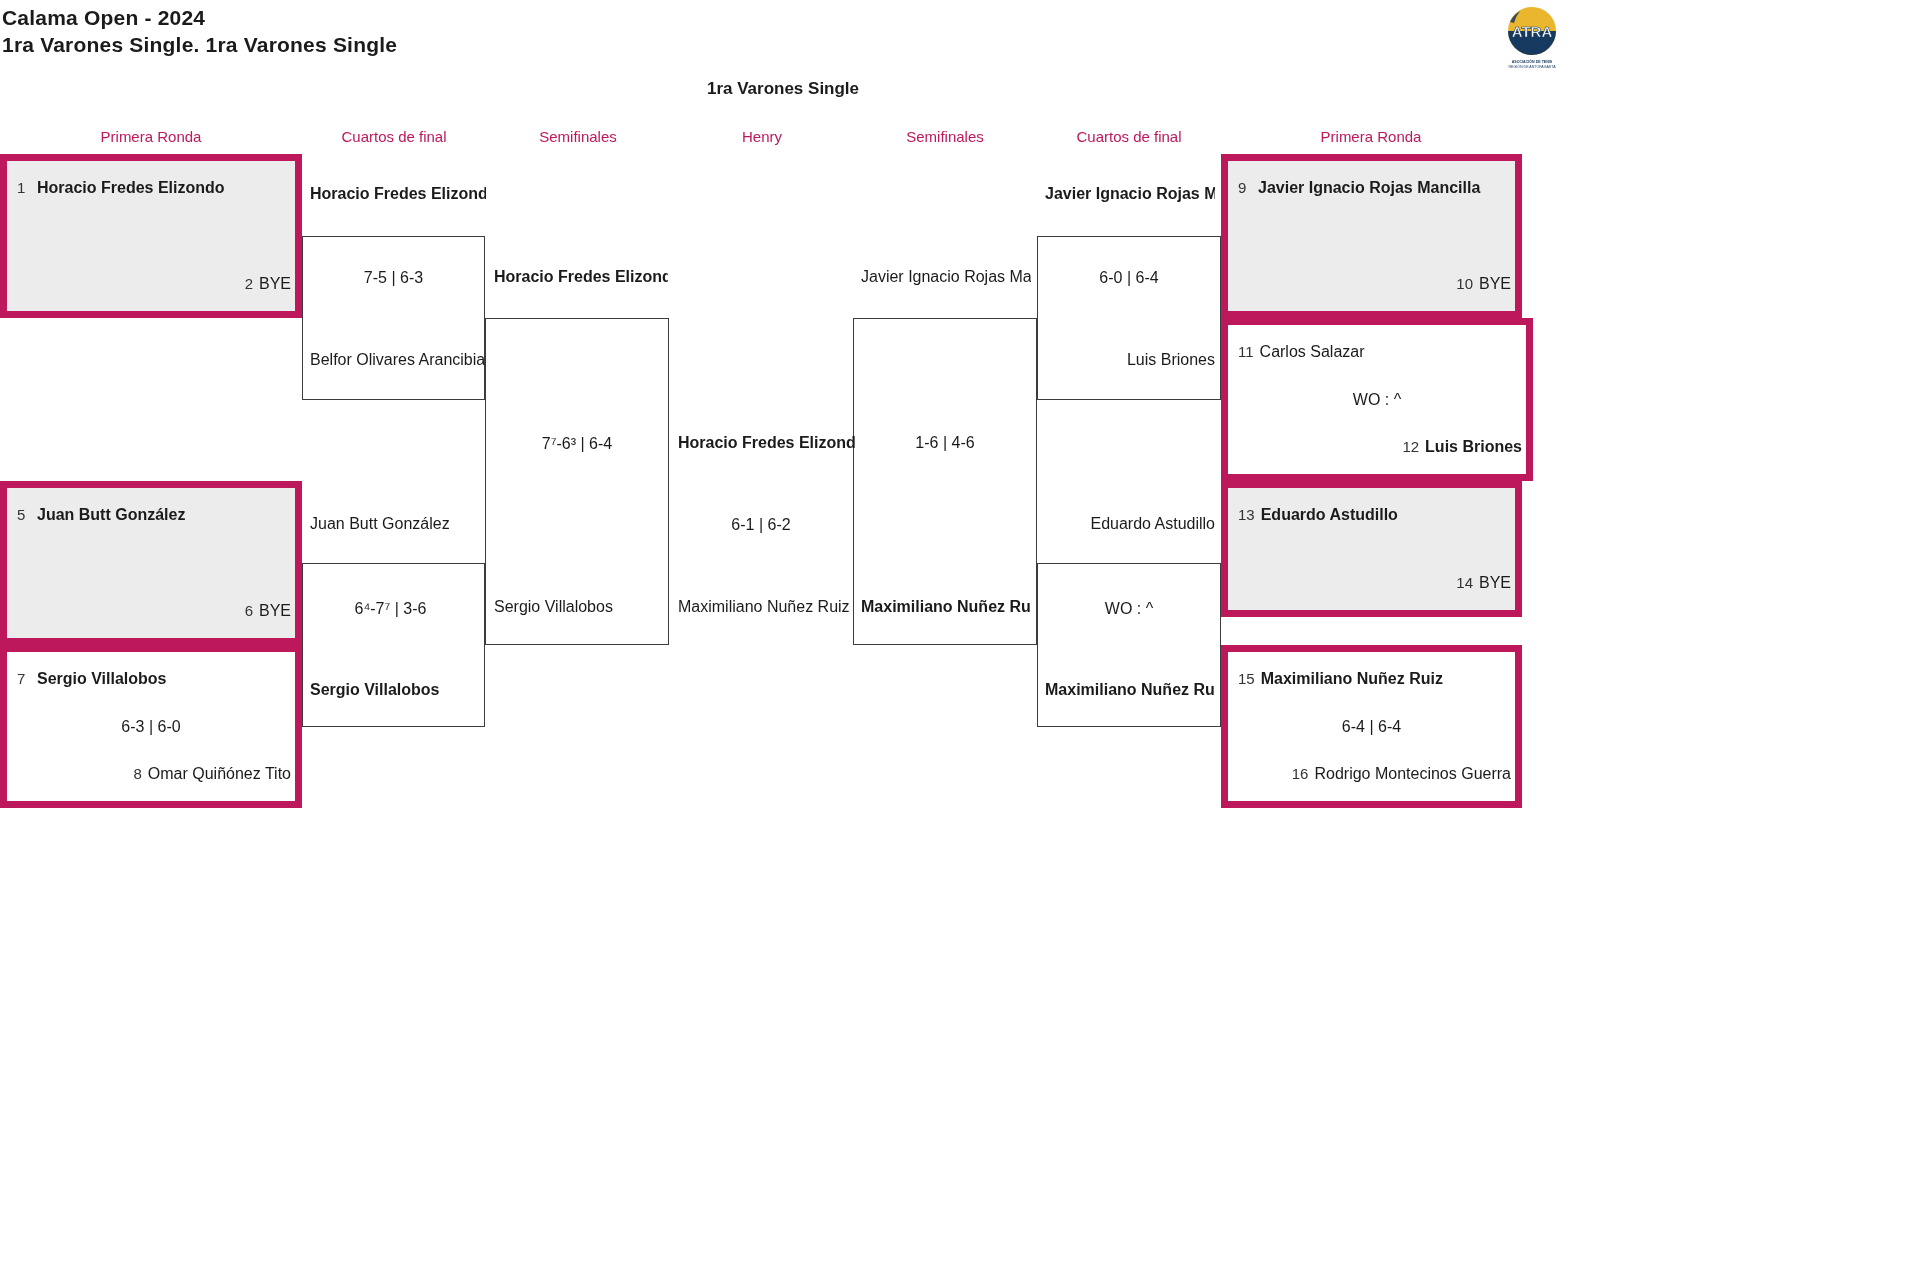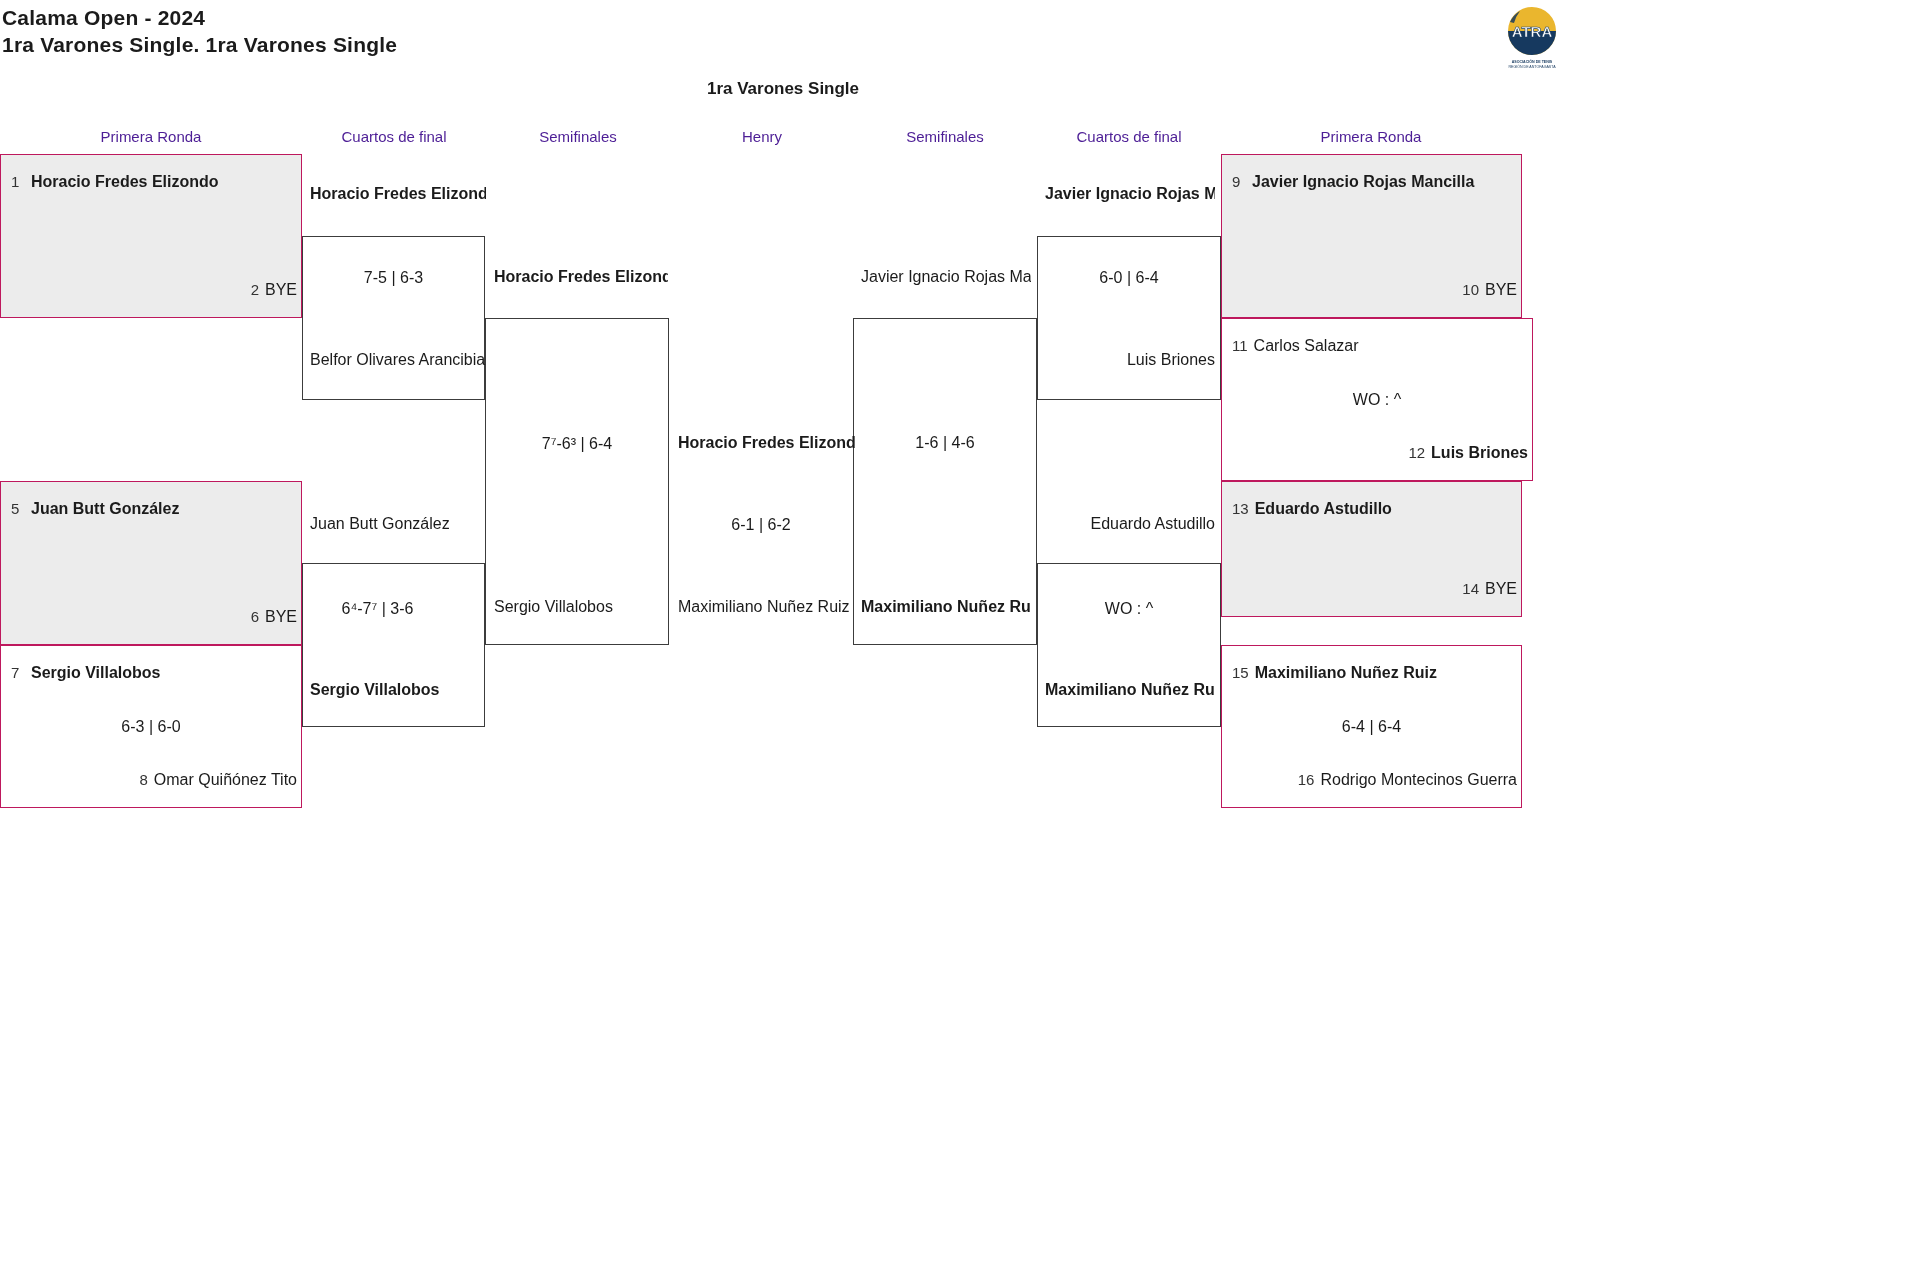--- a/index.html
+++ b/index.html
@@ -4,23 +4,23 @@
 <style>
   * { margin:0; padding:0; box-sizing:border-box; }
   html,body { background:#ffffff; }
   body { font-family:"Liberation Sans","DejaVu Sans",sans-serif; color:#1b1b1b; }
   .page { position:relative; width:1920px; height:1266px; background:#ffffff; overflow:hidden;border-radius:20px; }
 
   .title    { position:absolute; left:2px;  top:6px;  font-size:21px; font-weight:700; letter-spacing:.2px; }
   .subtitle { position:absolute; left:2px;  top:33px; font-size:21px; font-weight:700; letter-spacing:.2px; }
   .bracket-title { position:absolute; left:0; top:79px; width:1566px; text-align:center; font-size:17px; font-weight:700; }
 
-  .col-header { position:absolute; top:128px; width:200px; text-align:center; font-size:15px; color:#4c1d95; }
+  .col-header { position:absolute; top:128px; width:200px; text-align:center; font-size:15px; color:#be185d; }
 
-  .match { position:absolute; border:1px solid #be185d; background:#ffffff; }
+  .match { position:absolute; border:7px solid #be185d; background:#ffffff; }
   .match.bye { background:#ececec; }
   .box   { position:absolute; border:1px solid #3c3c3c; background:transparent; }
 
   .r1row { position:absolute; left:10px; right:4px; height:18px; line-height:18px; font-size:16px; white-space:nowrap; overflow:hidden; }
   .r1row.top { top:18px; }
   .r1row.bottom { bottom:18px;text-align:right; }
   .seed { display:inline-block; min-width:14px; margin-right:6px; font-size:15px; font-weight:400; color:#333; }
   .bold { font-weight:700; }
   .r1score { position:absolute; left:0; top:50%; transform:translateY(-50%); width:100%; text-align:center; font-size:16px; }
 
@@ -96,21 +96,21 @@
   <div class="box" style="left:485px;top:318px;width:184px;height:327px"></div>
   <div class="box" style="left:853px;top:318px;width:184px;height:327px"></div>
   <div class="box" style="left:1037px;top:236px;width:184px;height:164px"></div>
   <div class="box" style="left:1037px;top:563px;width:184px;height:164px"></div>
 
   <div class="adv bold" style="left:310px;top:185px;width:176px">Horacio Fredes Elizondo</div>
   <div class="mscore" style="left:302px;top:269px;width:183px">7-5 | 6-3</div>
   <div class="adv" style="left:310px;top:351px;width:176px">Belfor Olivares Arancibia</div>
 
   <div class="adv" style="left:310px;top:515px;width:176px">Juan Butt González</div>
-  <div class="mscore" style="left:302px;top:600px;width:151px">6⁴-7⁷ | 3-6</div>
+  <div class="mscore" style="left:315px;top:600px;width:151px">6⁴-7⁷ | 3-6</div>
   <div class="adv bold" style="left:310px;top:681px;width:176px">Sergio Villalobos</div>
 
   <div class="adv bold" style="left:494px;top:268px;width:174px">Horacio Fredes Elizondo</div>
   <div class="mscore" style="left:485px;top:435px;width:184px">7⁷-6³ | 6-4</div>
   <div class="adv" style="left:494px;top:598px;width:174px">Sergio Villalobos</div>
 
   <div class="adv bold" style="left:678px;top:434px;width:178px">Horacio Fredes Elizondo</div>
   <div class="mscore" style="left:669px;top:516px;width:184px">6-1 | 6-2</div>
   <div class="adv" style="left:678px;top:598px;width:178px">Maximiliano Nuñez Ruiz</div>
 

